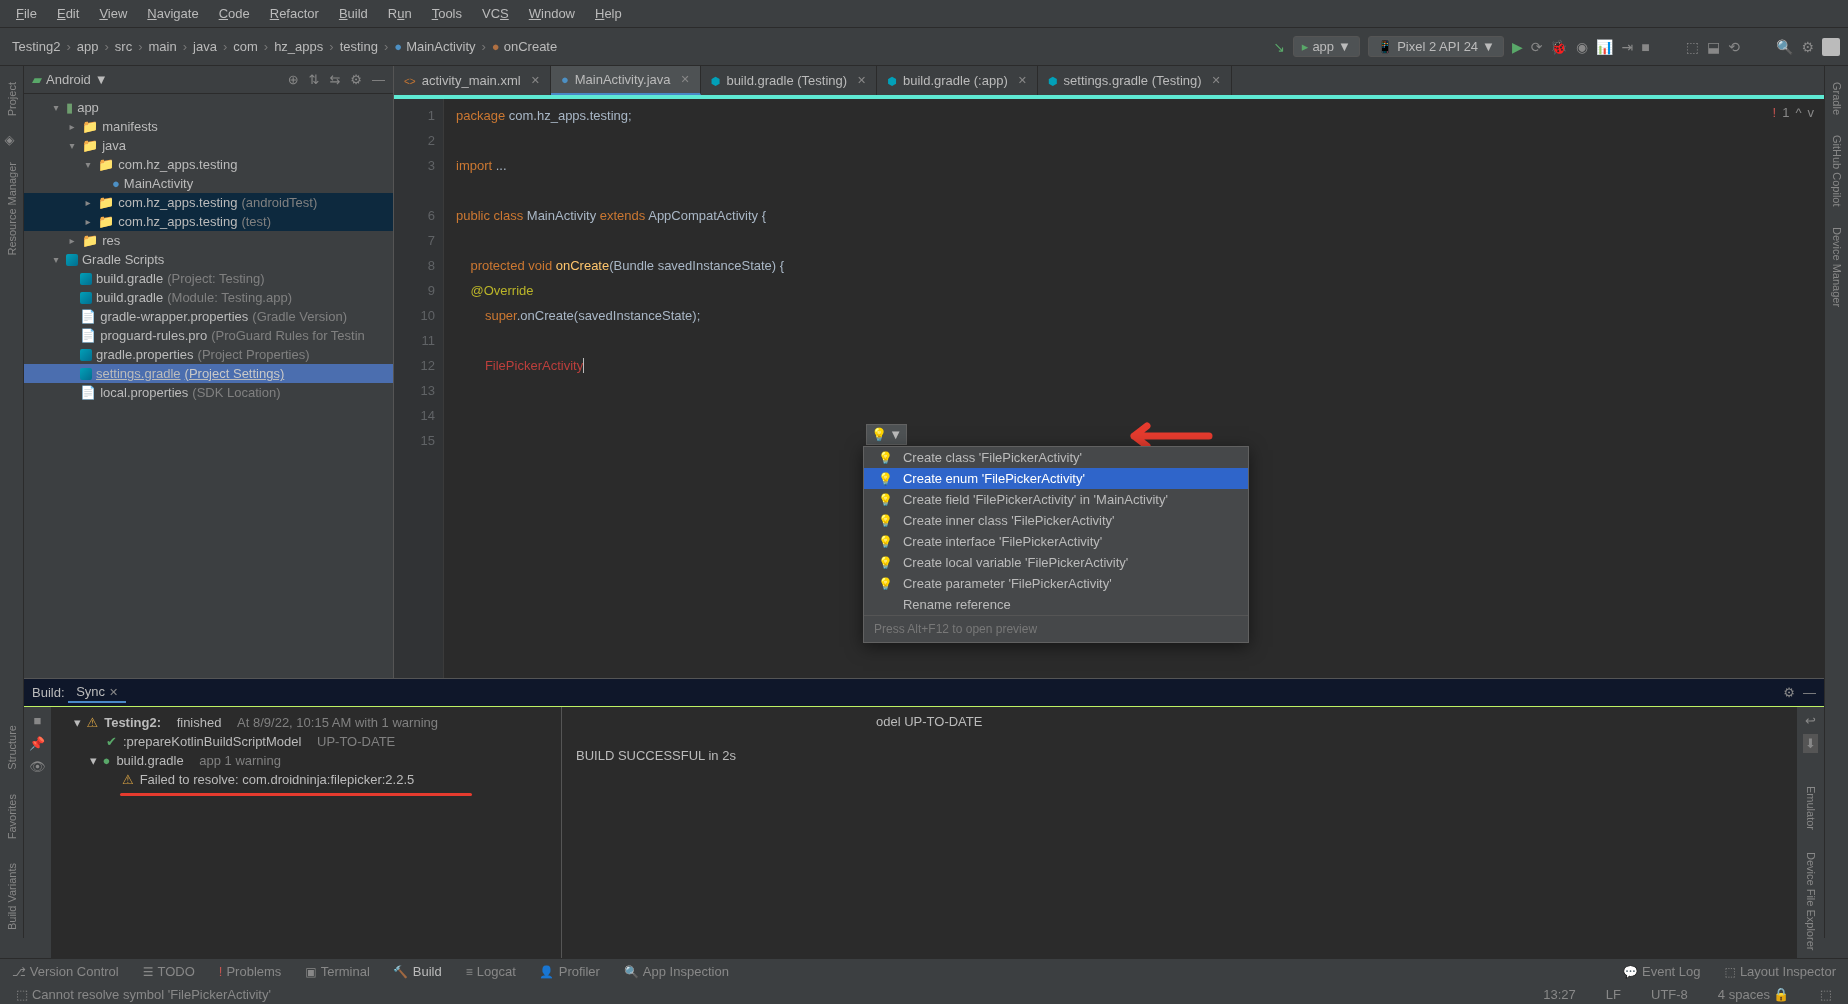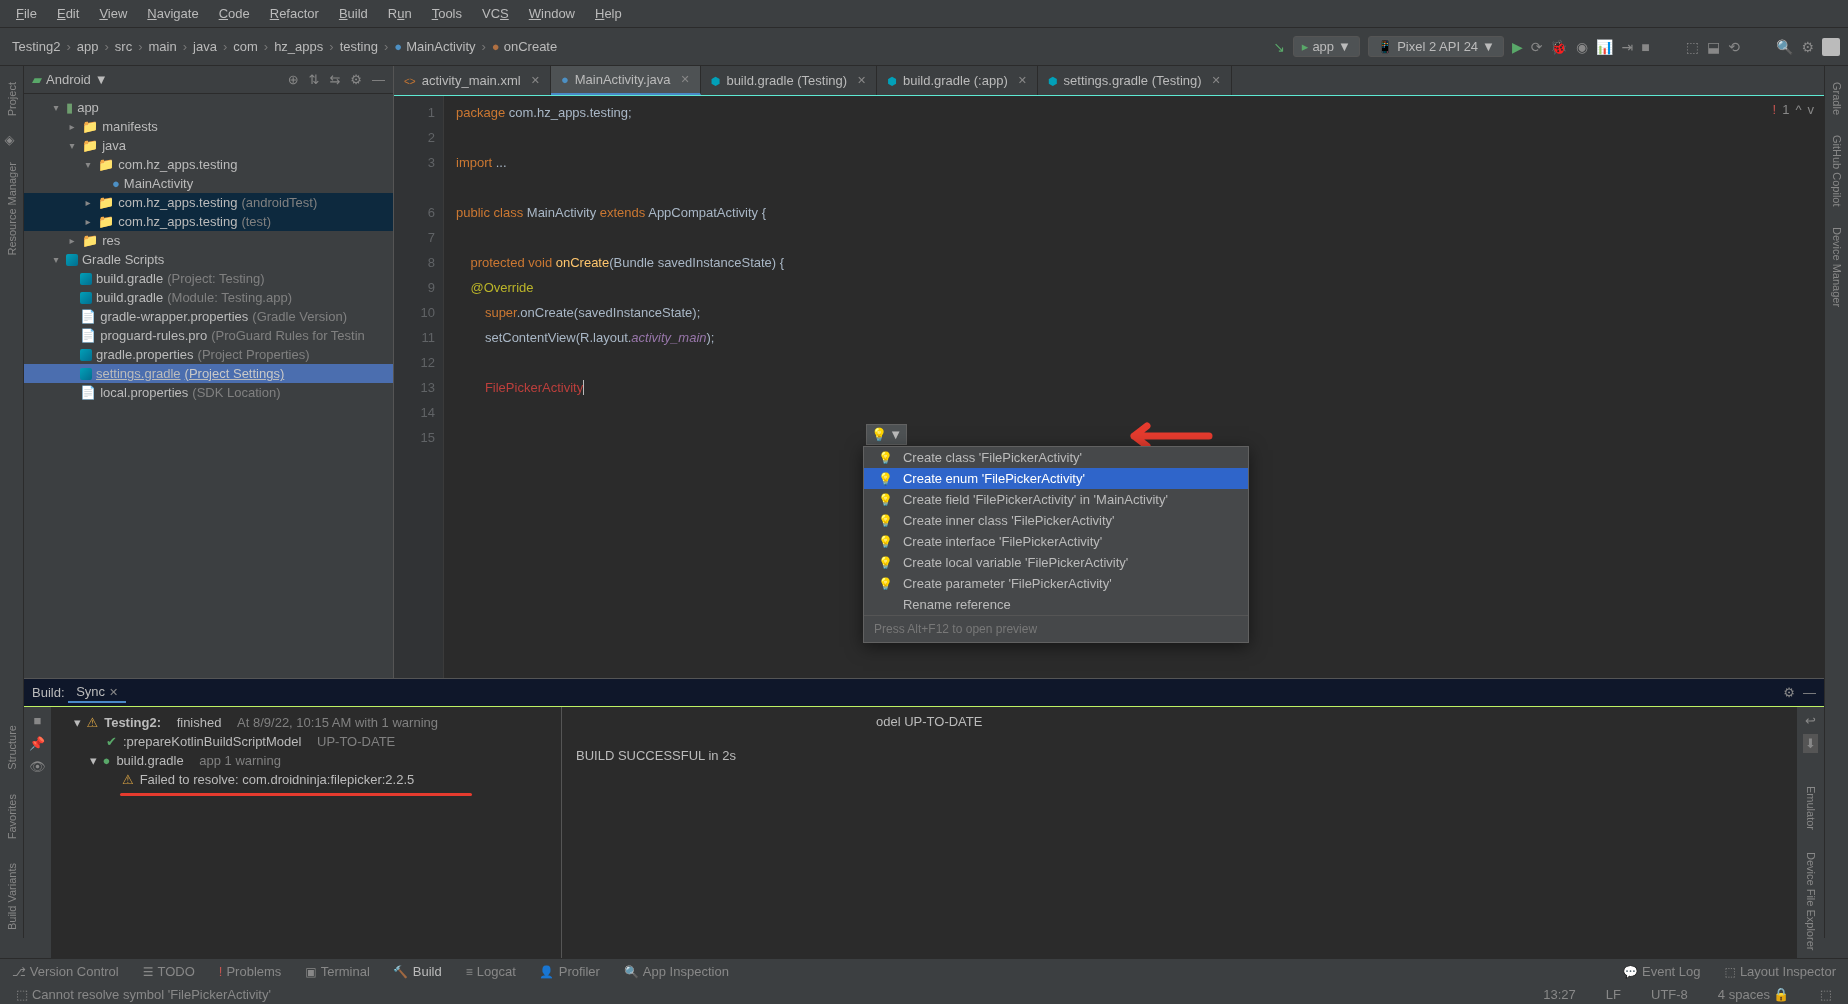--- a/index.html
+++ b/index.html
@@ -31,21 +31,21 @@
 .tree .row.sel { background:#0d293e; }
 .tree .row.sel2 { background:#4b6eaf;text-decoration:underline; }
 .tree .ind { display:inline-block; }
 .tree .tc { color:#888; font-size:10px; width:12px; text-align:center; }
 .tree .fold-ic { color:#6e9e6e; }
 .tree .file-ic { color:#888; }
 .tree .cls-ic { color:#4d90c4; }
 .tree .grad-ic { color:#02303a; background:linear-gradient(135deg,#02a0b8,#026e8f); width:12px; height:12px; border-radius:2px; display:inline-block; }
 .tree .dim { color:#808080; }
 .editor-wrap { flex:1; display:flex; flex-direction:column; background:#2b2b2b; position:relative; }
-.tabs { display:flex; background:#3c3f41; border-bottom:1px solid #5eead4; }
+.tabs { display:flex; background:#3c3f41; border-bottom:4px solid #5eead4; }
 .tab { padding:6px 10px; display:flex; align-items:center; gap:6px; color:#bbb; border-right:1px solid #2b2b2b; }
 .tab.active { border-bottom:2px solid #4a88c7; background:#4e5254; }
 .tab .x { color:#888; margin-left:4px; font-size:11px; }
 .tab .ic-xml::before { content:"<>"; color:#c57633; font-size:10px; }
 .tab .ic-java::before { content:"●"; color:#4d90c4; }
 .tab .ic-grad::before { content:"⬢"; color:#02a0b8; font-size:11px; }
 .ed-body { flex:1; display:flex; position:relative; }
 .gutter { width:50px; background:#313335; color:#606366; text-align:right; padding:4px 8px 4px 4px; font-family:"JetBrains Mono","Consolas",monospace; font-size:13px; line-height:25px; border-right:1px solid #3b3b3b; }
 .gutter .gl { height:25px; position:relative; }
 .code { flex:1; font-family:"JetBrains Mono","Consolas",monospace; font-size:13px; line-height:25px; padding:4px 12px; position:relative; }
@@ -336,21 +336,20 @@
       <div class="code">
         <div class="ln"><span class="kw">package</span><span class="id"> com.hz_apps.testing;</span></div>
         <div class="ln"></div>
         <div class="ln"><span class="kw">import</span><span class="id"> ...</span></div>
         <div class="ln"></div>
         <div class="ln"><span class="kw">public class </span><span class="cls">MainActivity </span><span class="kw">extends </span><span class="cls">AppCompatActivity {</span></div>
         <div class="ln"></div>
         <div class="ln">    <span class="kw">protected void </span><span class="fn">onCreate</span><span class="id">(Bundle savedInstanceState) {</span></div>
         <div class="ln">    <span class="ann">@Override</span></div>
         <div class="ln">        <span class="kw">super</span><span class="id">.onCreate(savedInstanceState);</span></div>
-        <div class="ln">        <span class="id">setContentView(R.layout.</span><span class="param">activity_main</span><span class="id">);</span></div>
         <div class="ln"></div>
         <div class="ln">        <span class="err">FilePickerActivity</span><span class="caret"></span></div>
         <div class="ln"></div>
         <div class="ln"></div>
       </div>
       <div class="err-ind">
         <span class="e">!</span>
           <span>1</span>
           <span>^</span>
           <span>v</span>

